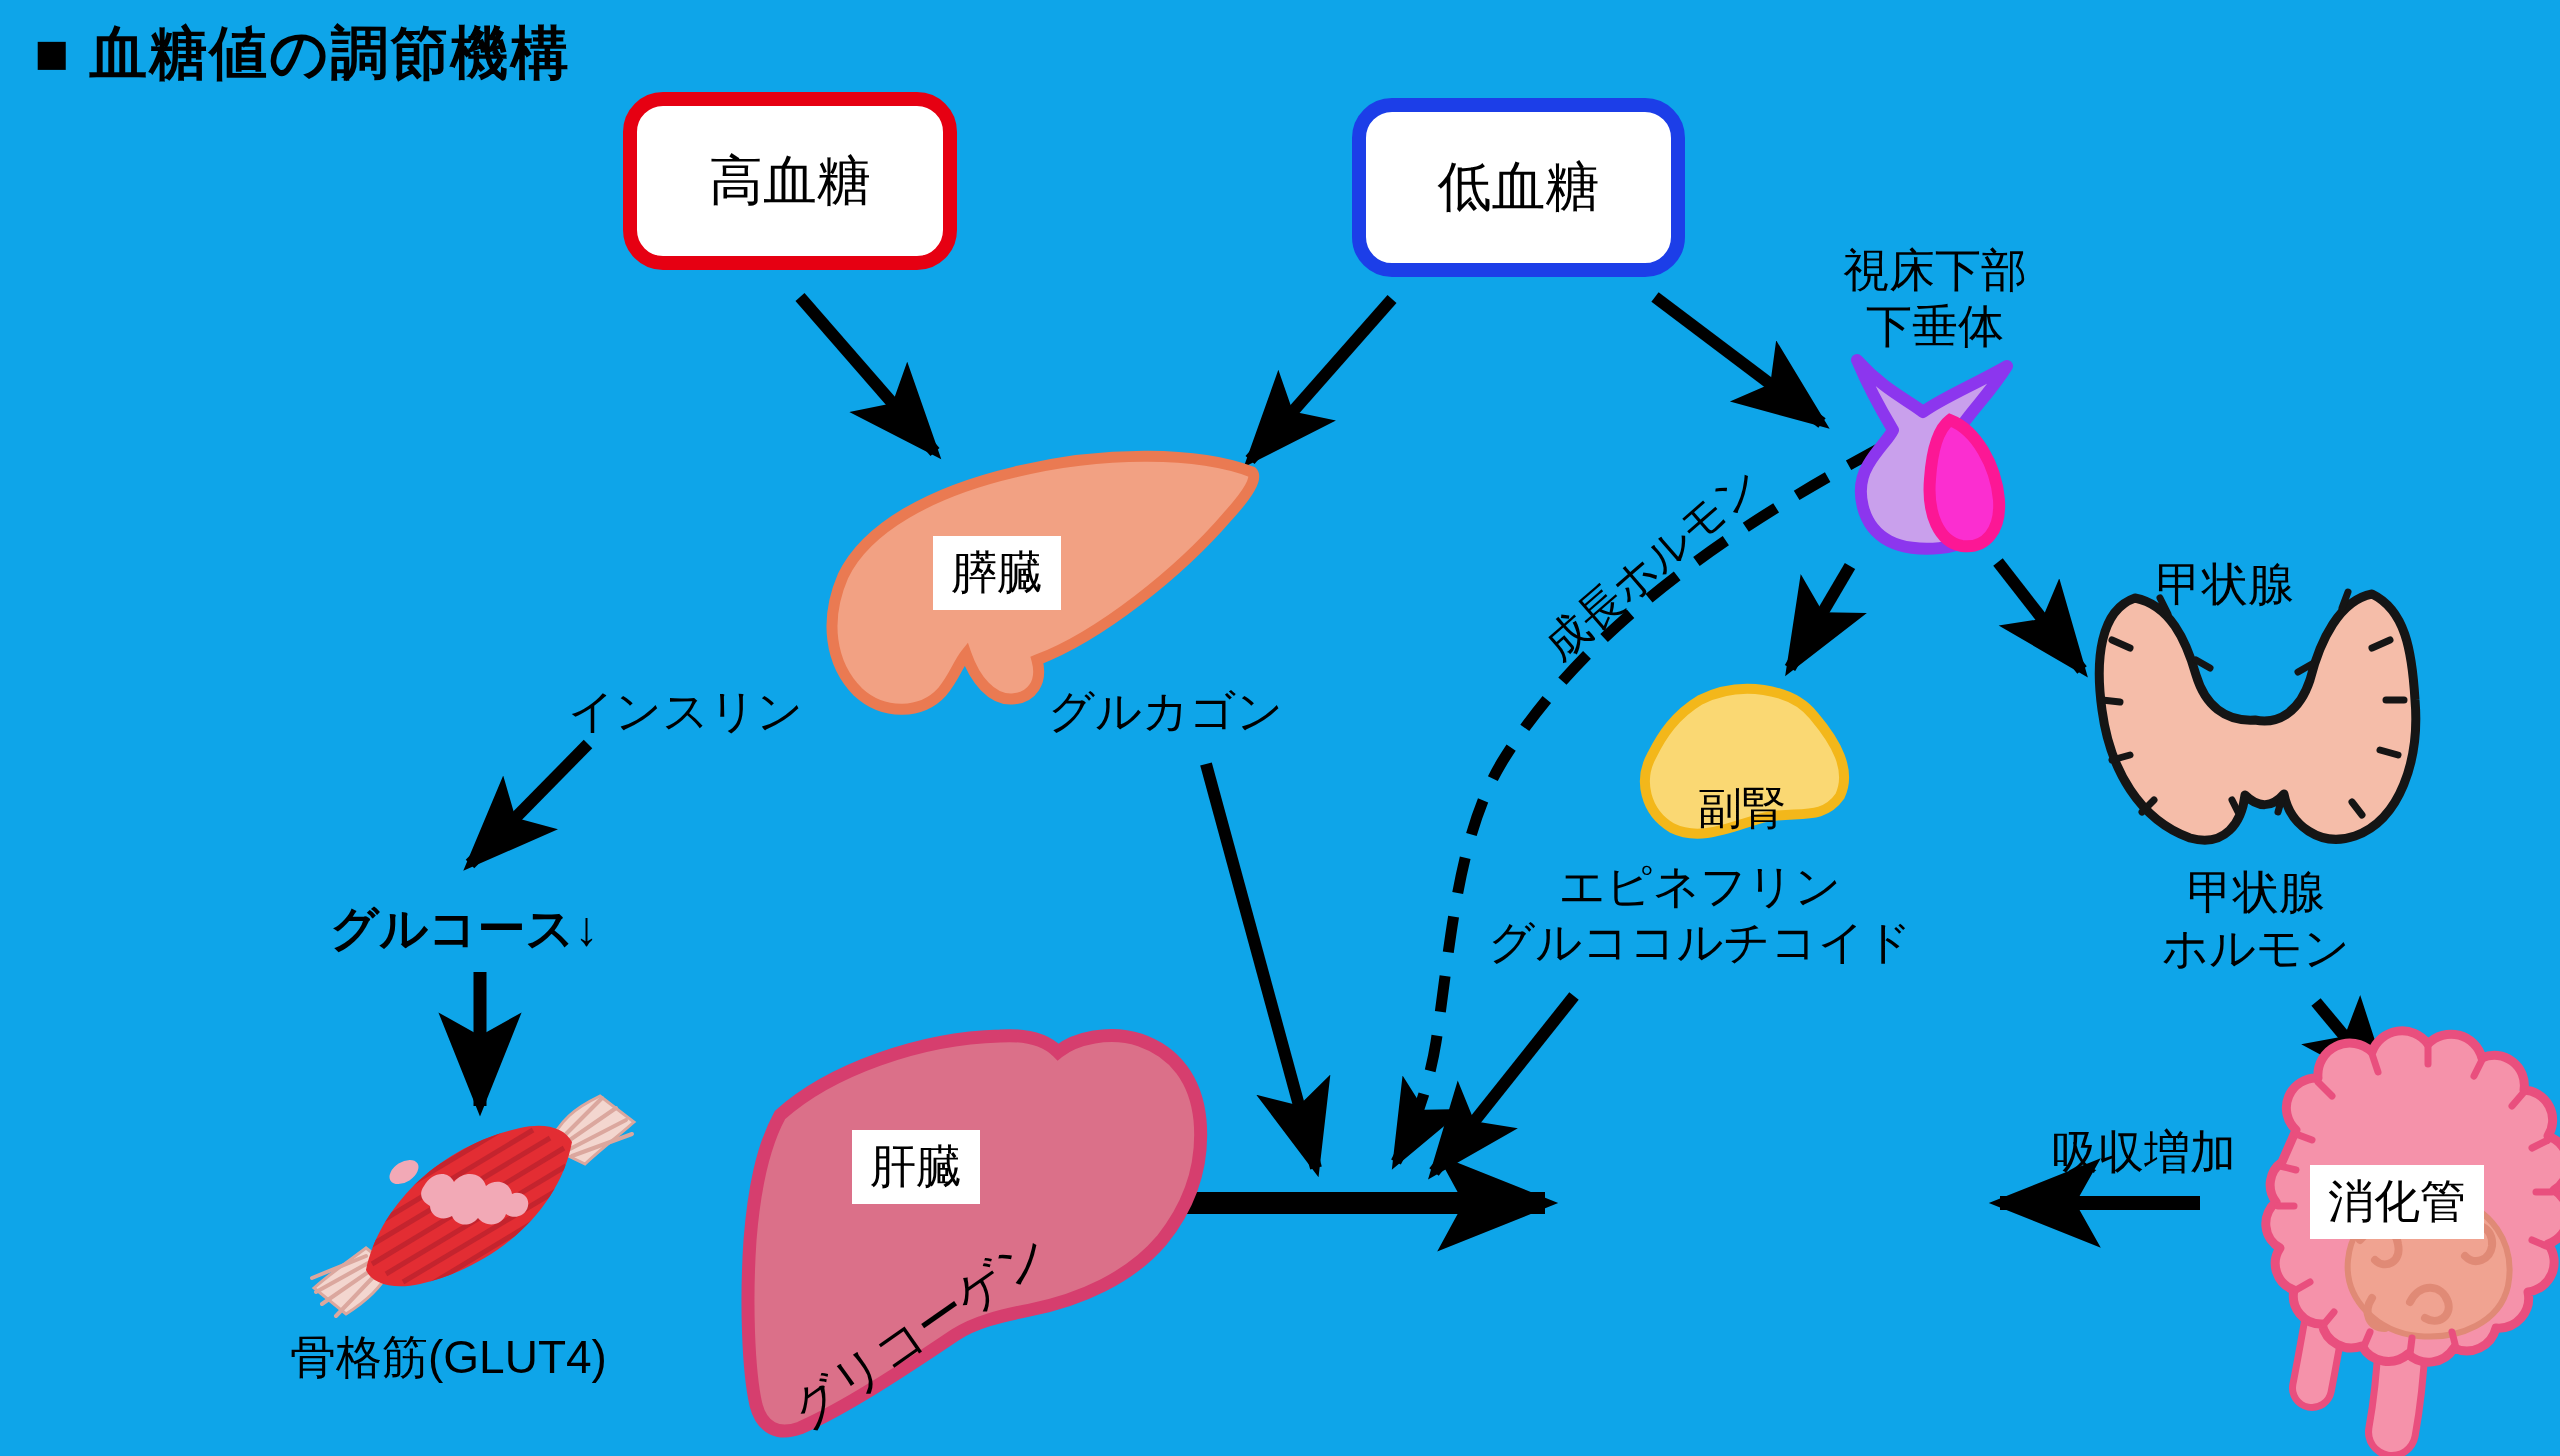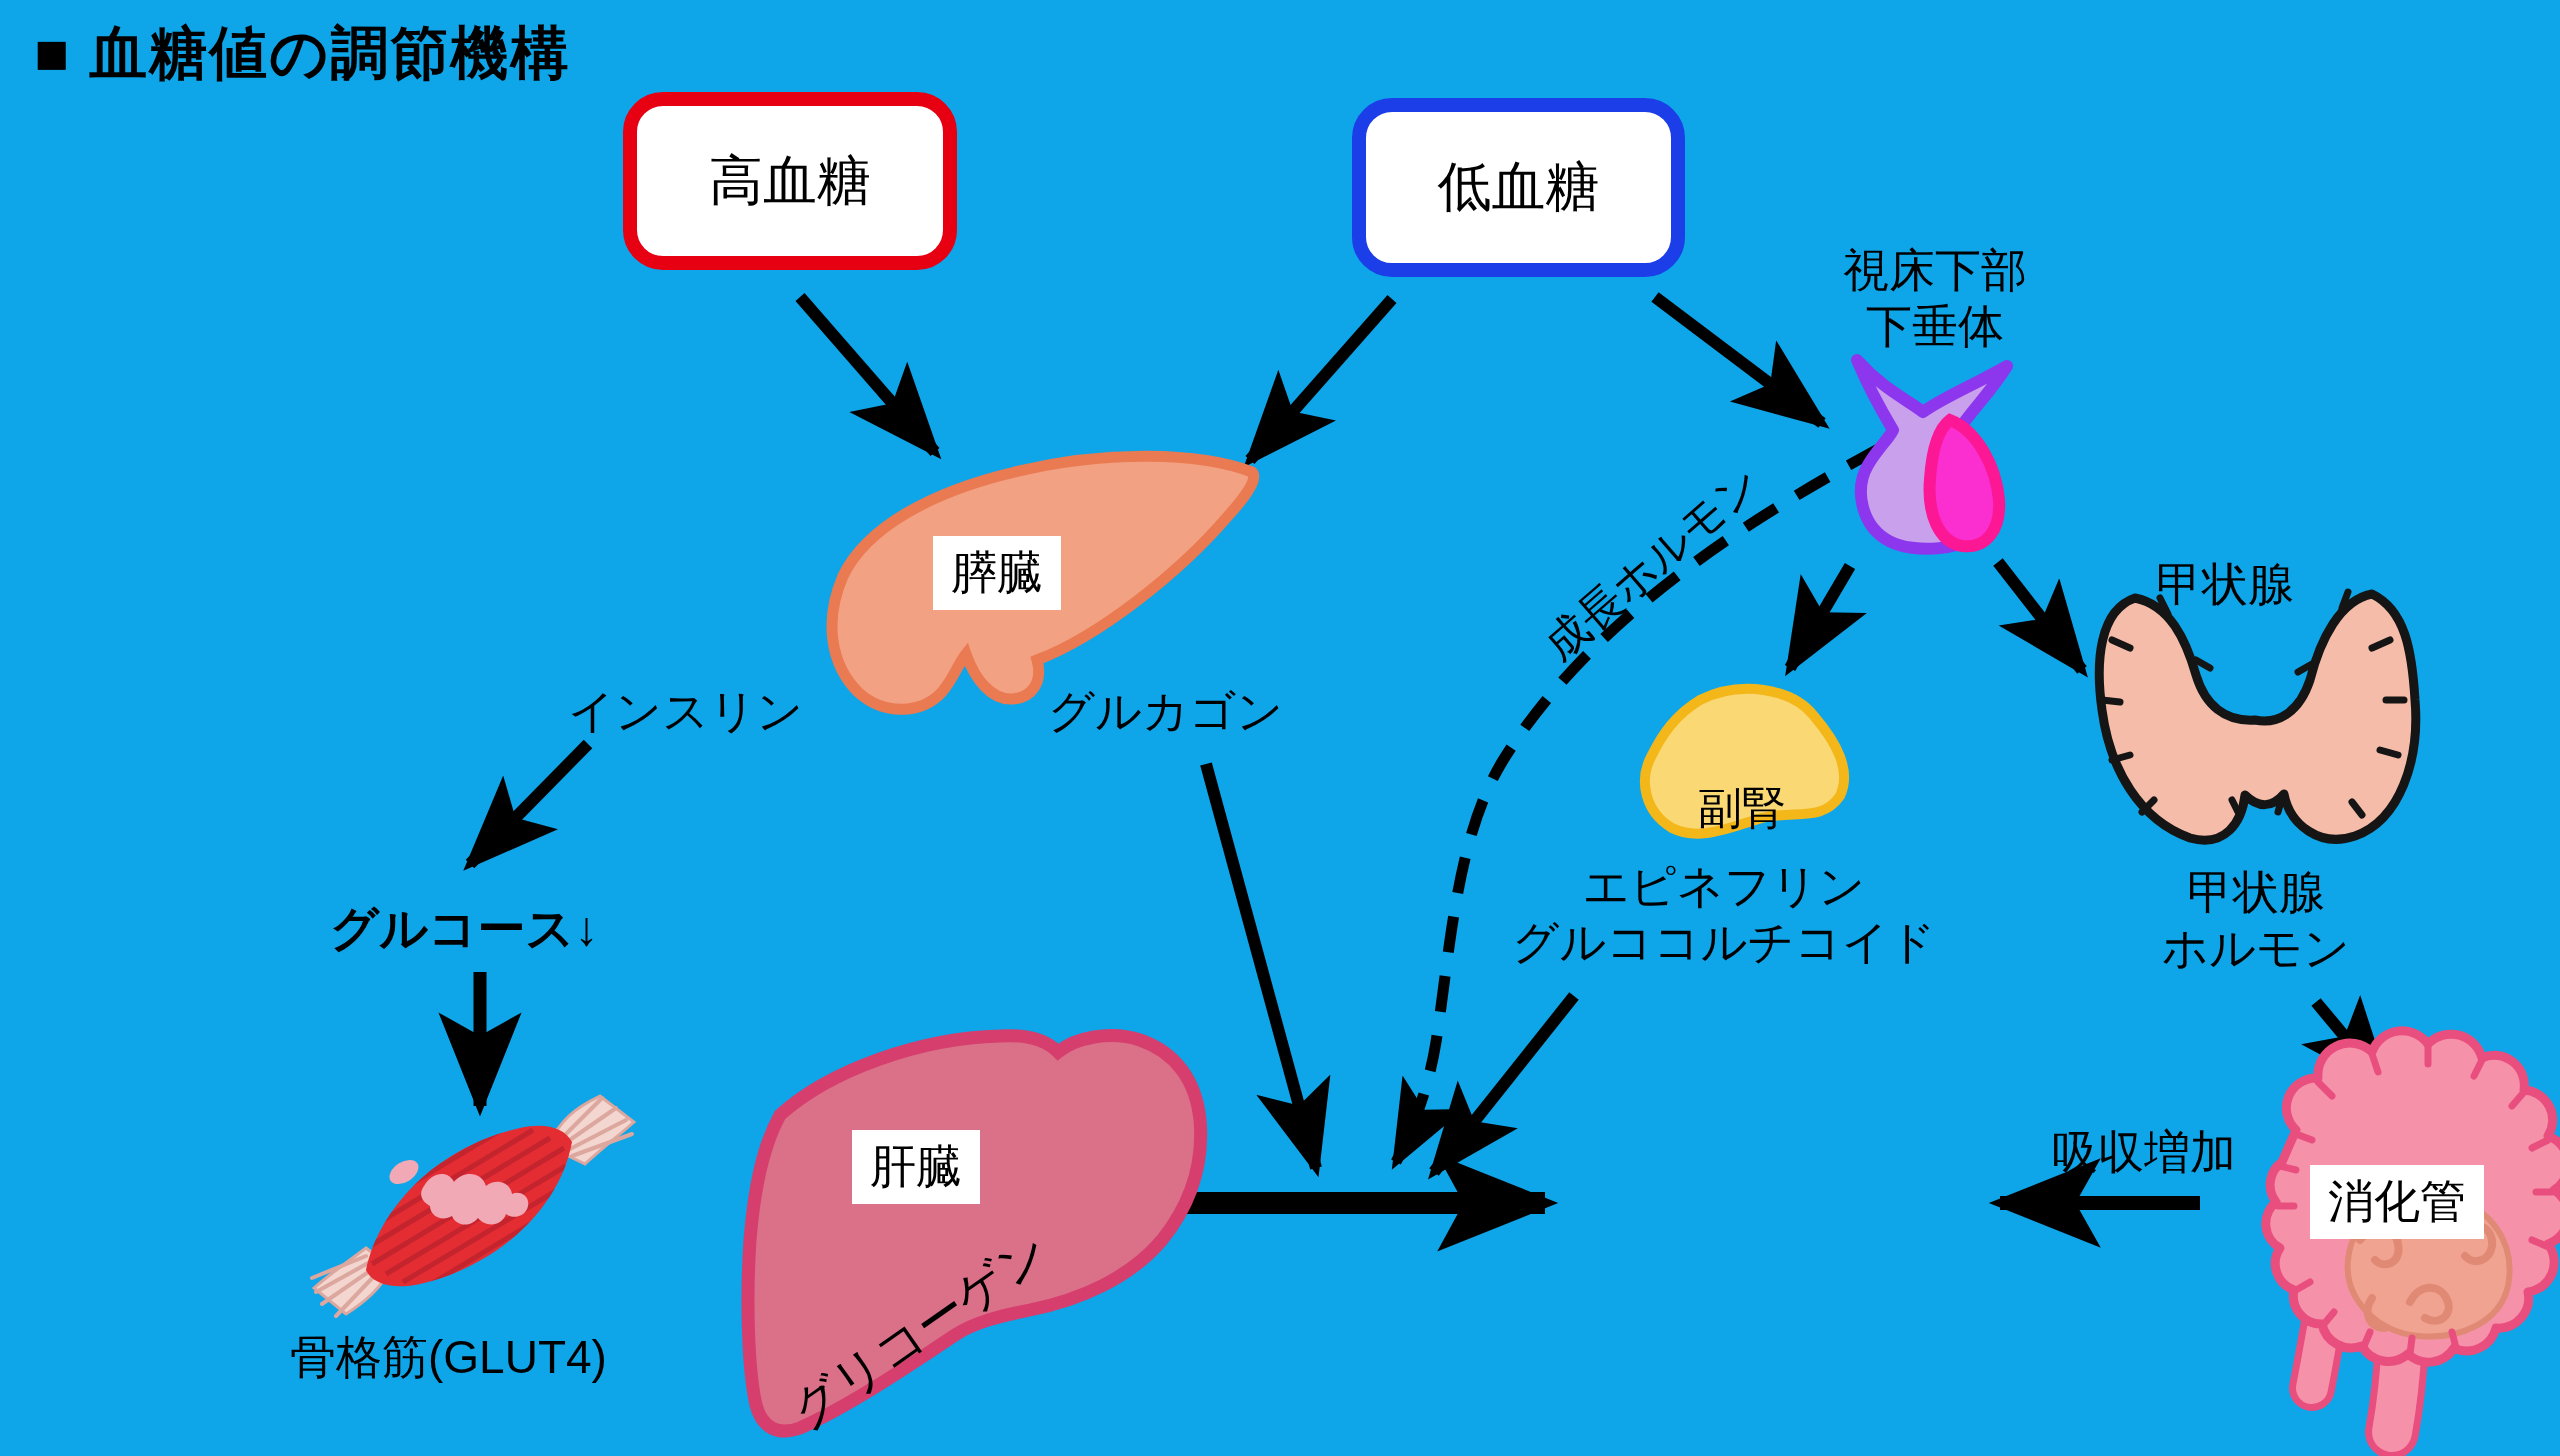--- a/index.html
+++ b/index.html
@@ -217,21 +217,21 @@
 
   <div class="label h46" style="left:290px;top:1329px;">骨格筋(GLUT4)</div>
 
   <div class="organ-tag" style="left:916px;top:1167px;">肝臓</div>
   <div class="label rot-glycogen" style="left:920px;top:1331px;">グリコーゲン</div>
 
   <div class="label rot-gh" style="left:1652px;top:563px;">成長ホルモン</div>
 
   <div class="label h44" style="left:1742px;top:740px;transform:translateX(-50%);">副腎</div>
 
-  <div class="label center h46" style="left:1700px;top:858px;margin-left:24px;">
+  <div class="label center h46" style="left:1700px;top:858px;">
     <div>エピネフリン</div>
     <div>グルココルチコイド</div>
   </div>
 
   <div class="label h46" style="left:2156px;top:556px;">甲状腺</div>
 
   <div class="label center h46" style="left:2256px;top:864px;">
     <div>甲状腺</div>
     <div>ホルモン</div>
   </div>

